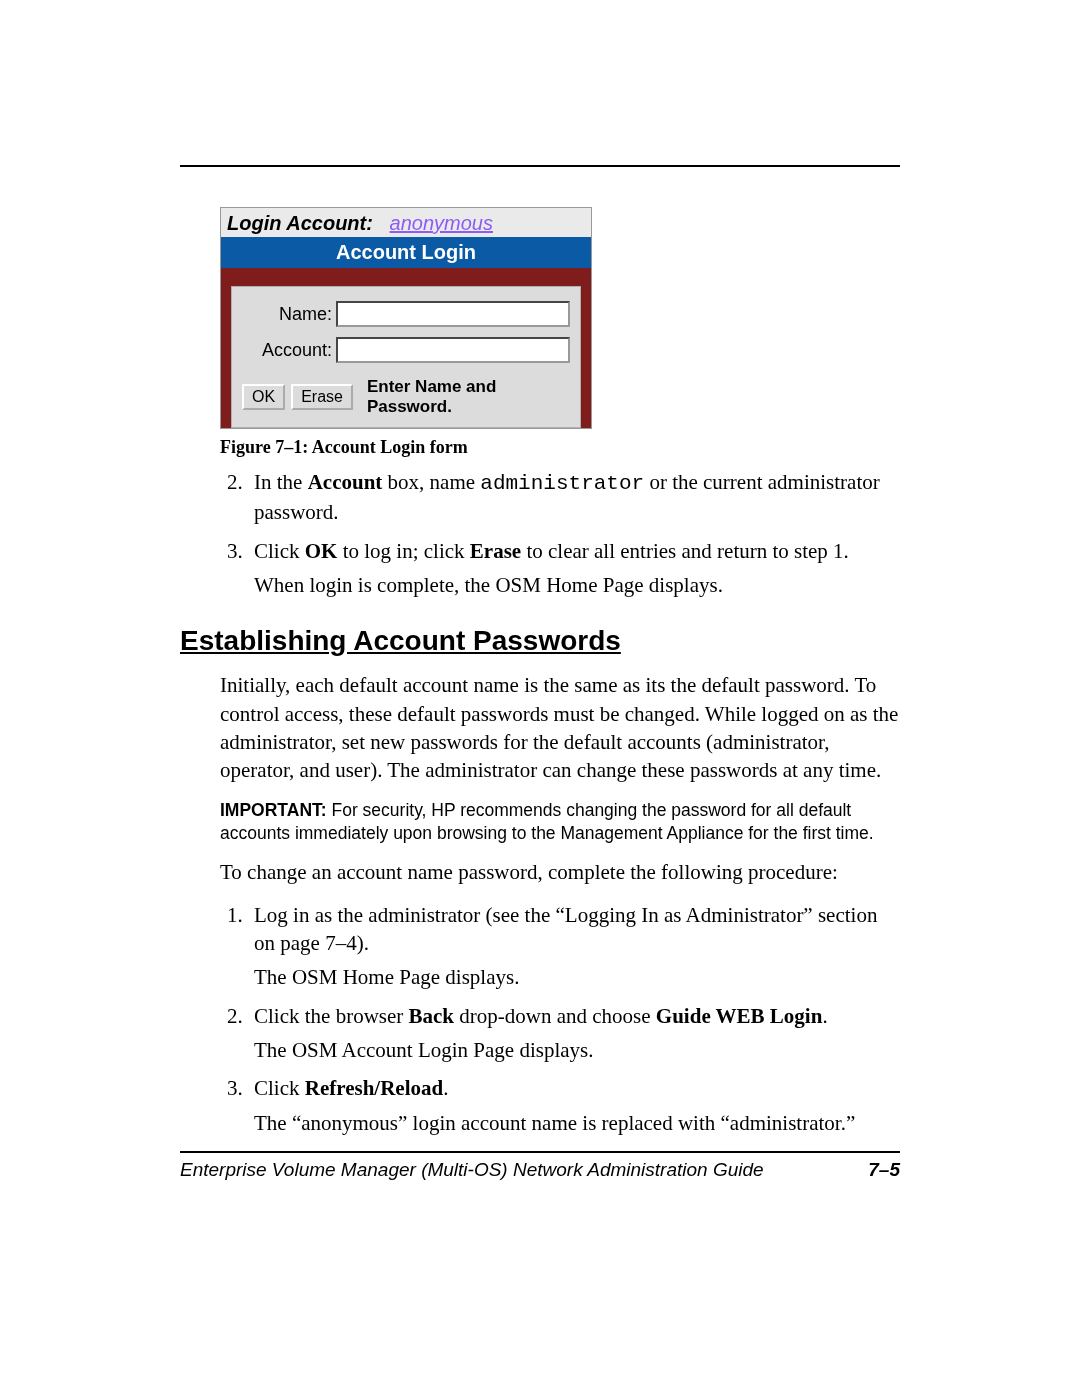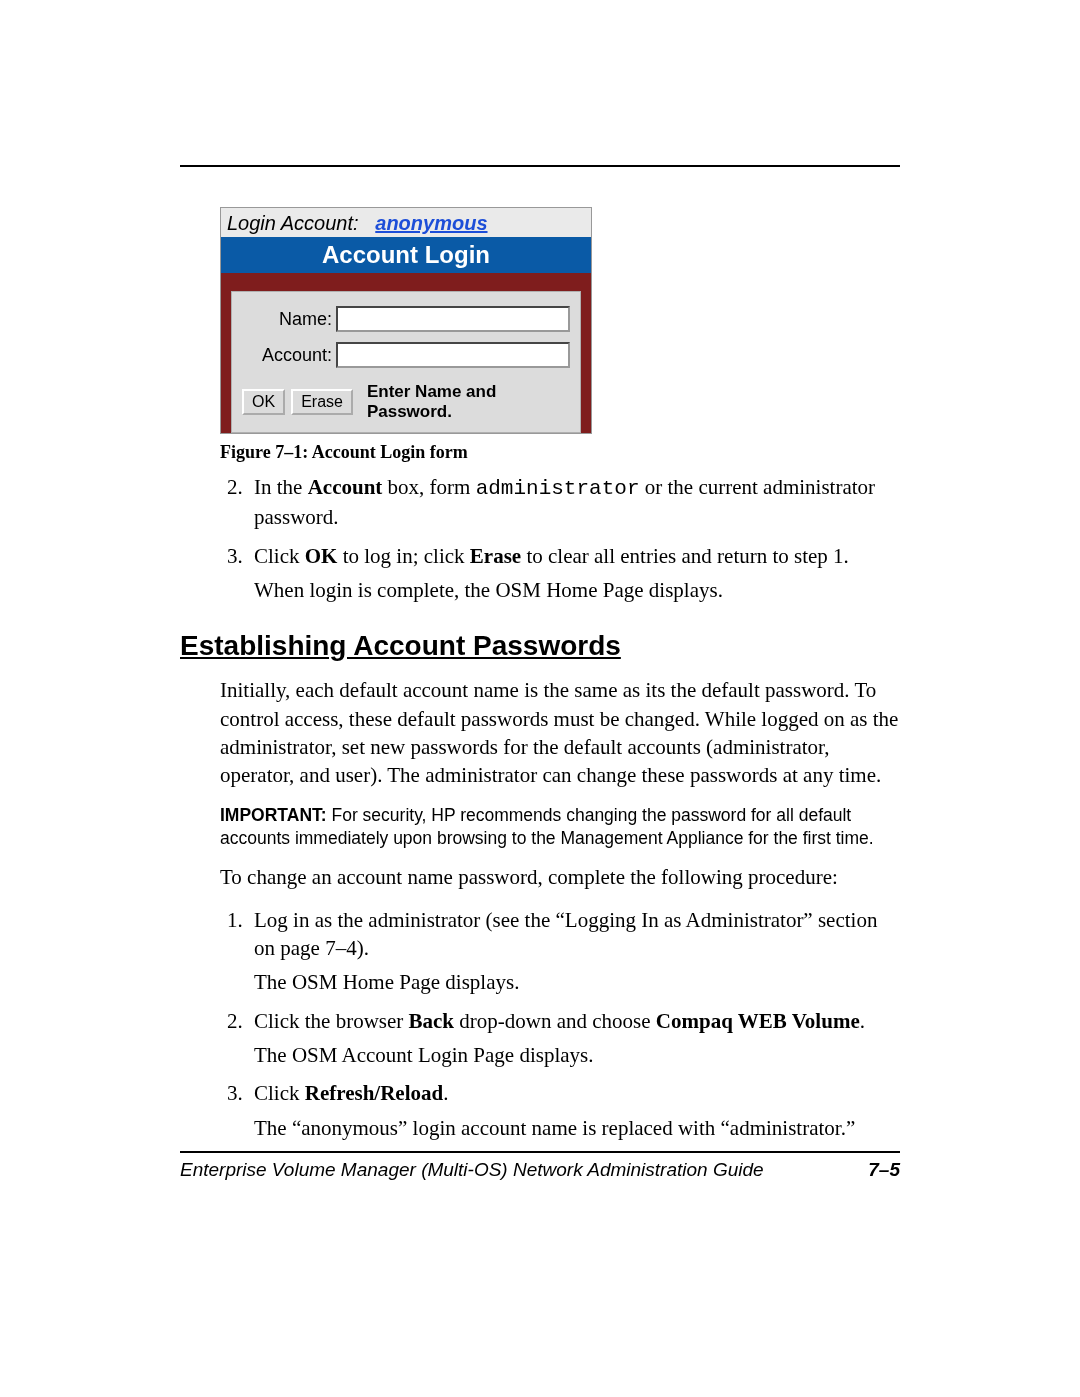--- a/index.html
+++ b/index.html
@@ -39,36 +39,36 @@
     border: 1px solid #999;
     background: #eaeaea;
     font-family: Arial, Helvetica, sans-serif;
   }
   .login-head {
     background: #eaeaea;
     padding: 4px 6px 2px 6px;
     font-size: 20px;
   }
   .login-head .la {
+    font-weight: bold;
+    font-style: italic;
+    color: #000;
+  }
+  .login-head .anon {
+    color: #8b5cf6;
+    text-decoration: underline;
     font-weight: normal;
-    font-style: italic;
-    color: #000;
-  }
-  .login-head .anon {
-    color: #1d4ed8;
-    text-decoration: underline;
-    font-weight: bold;
     font-style: italic;
   }
   .login-bar {
     background: #0a5aa6;
     color: #fff;
     text-align: center;
     font-weight: bold;
-    font-size: 24px;
+    font-size: 20px;
     padding: 4px 16px;
     font-family: Arial, Helvetica, sans-serif;
   }
   .login-body {
     background: #7f1d1d;
     padding: 18px 10px 0 10px;
   }
   .form-inner {
     background: #dcdcdc;
     border: 1px solid #b0b0b0;
@@ -207,21 +207,21 @@
           </div>
         </div>
       </div>
     </div>
   </div>
 
   <div class="fig-caption">Figure 7–1:  Account Login form</div>
 
   <ol class="steps" start="2">
     <li>
-      <span>In the </span><b>Account</b><span> box, form  </span><span class="mono">administrator</span><span>  or the current administrator password.</span>
+      <span>In the </span><b>Account</b><span> box, name  </span><span class="mono">administrator</span><span>  or the current administrator password.</span>
     </li>
     <li>
       <span>Click </span><b>OK</b><span> to log in; click </span><b>Erase</b><span> to clear all entries and return to step 1.</span>
       <p class="after-li">When login is complete, the OSM Home Page displays.</p>
     </li>
   </ol>
 
   <h2 class="section">Establishing Account Passwords</h2>
 
   <p class="body">Initially, each default account name is the same as its the default password. To control access, these default passwords must be changed. While logged on as the administrator, set new passwords for the default accounts (administrator, operator, and user). The administrator can change these passwords at any time.</p>
@@ -231,21 +231,21 @@
   </p>
 
   <p class="body">To change an account name password, complete the following procedure:</p>
 
   <ol class="steps">
     <li>
       <span>Log in as the administrator (see the “Logging In as Administrator” section on page 7–4).</span>
       <p class="after-li">The OSM Home Page displays.</p>
     </li>
     <li>
-      <span>Click the browser </span><b>Back</b><span> drop-down and choose </span><b>Compaq WEB Volume</b><span>.</span>
+      <span>Click the browser </span><b>Back</b><span> drop-down and choose </span><b>Guide WEB Login</b><span>.</span>
       <p class="after-li">The OSM Account Login Page displays.</p>
     </li>
     <li>
       <span>Click </span><b>Refresh/Reload</b><span>.</span>
       <p class="after-li">The “anonymous” login account name is replaced with “administrator.”</p>
     </li>
   </ol>
 
   <div class="footer">
     <hr>

